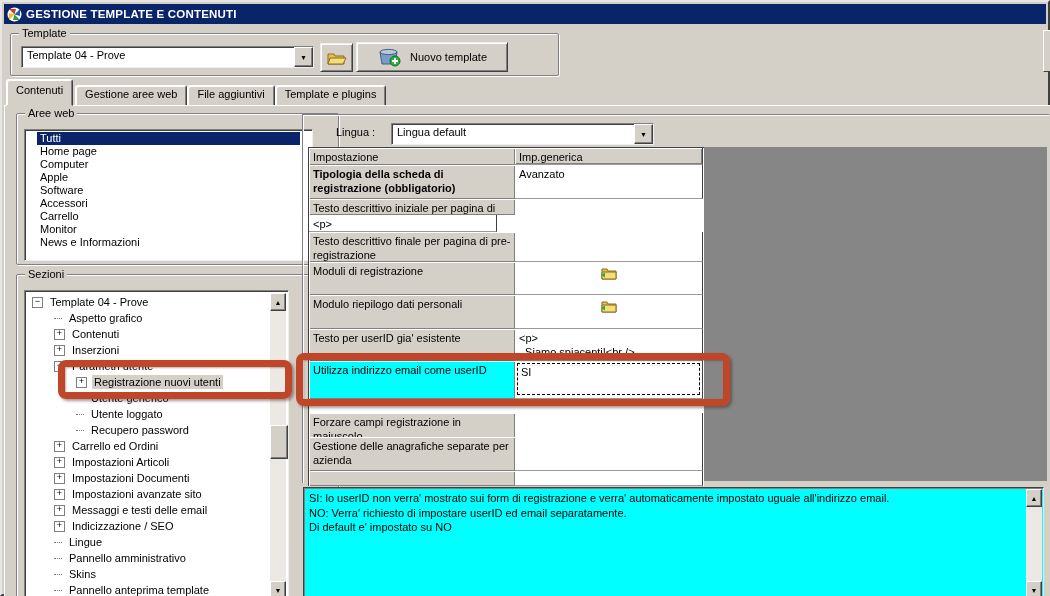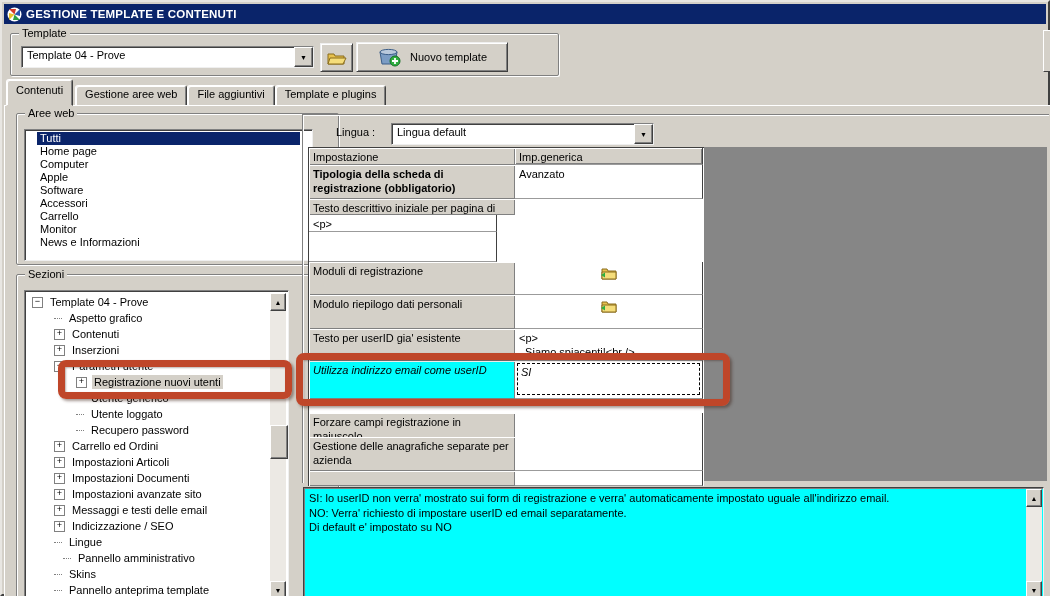--- a/index.html
+++ b/index.html
@@ -160,21 +160,21 @@
   </div>
   <div class="treebox" style="left:22px;top:288px;width:263px;height:308px;">
       <div class="trow" style="top: 291px; left: 29px;">
         <div class="tleaf"></div>
         <div class="tlabel">Pannello anteprima template</div>
       </div>
       <div class="trow" style="top: 275px; left: 29px;">
         <div class="tleaf"></div>
         <div class="tlabel">Skins</div>
       </div>
-      <div class="trow" style="top: 259px; left: 38px;">
+      <div class="trow" style="top: 259px; left: 29px;">
         <div class="tleaf"></div>
         <div class="tlabel">Pannello amministrativo</div>
       </div>
       <div class="trow" style="top: 243px; left: 29px; justify-content: center;">
         <div class="tleaf"></div>
         <div class="tlabel">Lingue</div>
       </div>
       <div class="trow" style="top: 227px; left: 29px;">
         <div class="tglyph">+</div>
         <div class="tlabel">Indicizzazione / SEO</div>
@@ -264,20 +264,21 @@
         </div>
       </div>
       <div class="trowg" style="height: 33px; flex-direction: column;">
         <div class="tcell lab" style="height: 33px;">Testo descrittivo iniziale per pagina di pre-registrazione</div>
         <div class="tcell val" style="height: 33px;">
           <div class="valline">&lt;p&gt;</div>
           <div class="valline">  Scegli la tipologia utente:</div>
         </div>
       </div>
       <div class="trowg" style="height: 30px;">
+        <div class="tcell lab" style="height: 30px;">Testo descrittivo finale per pagina di pre-registrazione</div>
         <div class="tcell val" style="height: 30px;"></div>
       </div>
       <div class="trowg" style="height: 33px;">
         <div class="tcell lab" style="height: 33px;">Moduli di registrazione</div>
         <div class="tcell val" style="height: 33px;">
           <div class="folder-val">
             <div class="icon"><svg width="17" height="14" viewBox="0 0 17 14">
                 <path d="M2 3 L7 3 L8 5 L16 5 L16 13 L2 13 Z" fill="#e7c14e" stroke="#8a6d1d"></path>
                 <path d="M2 6 L16 6 L16 13 L2 13 Z" fill="#f5dd7a" stroke="#8a6d1d"></path>
                 <path d="M1 9 L5 6.5 L5 11.5 Z" fill="#2fae3f"></path>
@@ -299,21 +300,21 @@
           </div>
         </div>
       </div>
       <div class="trowg" style="height: 32px;">
         <div class="tcell lab" style="height: 32px;">Testo per userID gia' esistente</div>
         <div class="tcell val" style="height: 32px;">
           <div class="valline">&lt;p&gt;</div>
           <div class="valline">  Siamo spiacenti!&lt;br /&gt;</div>
         </div>
       </div>
-      <div class="trowg" style="height: 52px; font-style: italic;">
+      <div class="trowg" style="height: 52px;">
         <div class="tcell lab cyan" style="height: 38px;">Utilizza indirizzo email come userID</div>
         <div class="tcell val" style="height: 38px; position: relative; padding: 0px;">
           <div class="input-cell">SI</div>
         </div>
       </div>
       <div class="trowg" style="height: 24px;">
         <div class="tcell lab" style="height: 32px;">Forzare campi registrazione in maiuscolo</div>
         <div class="tcell val" style="height: 32px;"></div>
       </div>
       <div class="trowg" style="height: 34px;">

